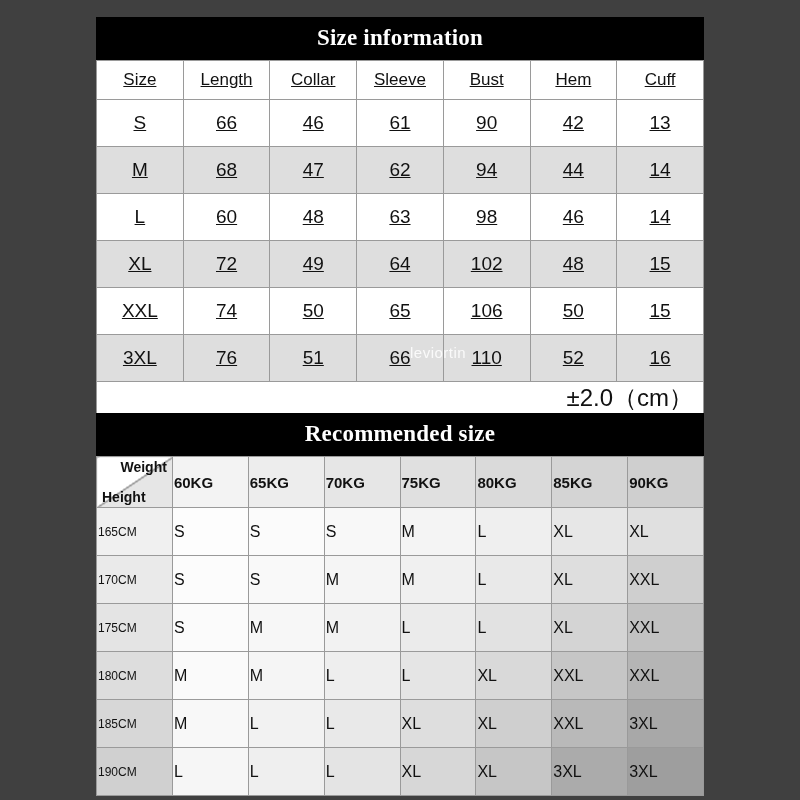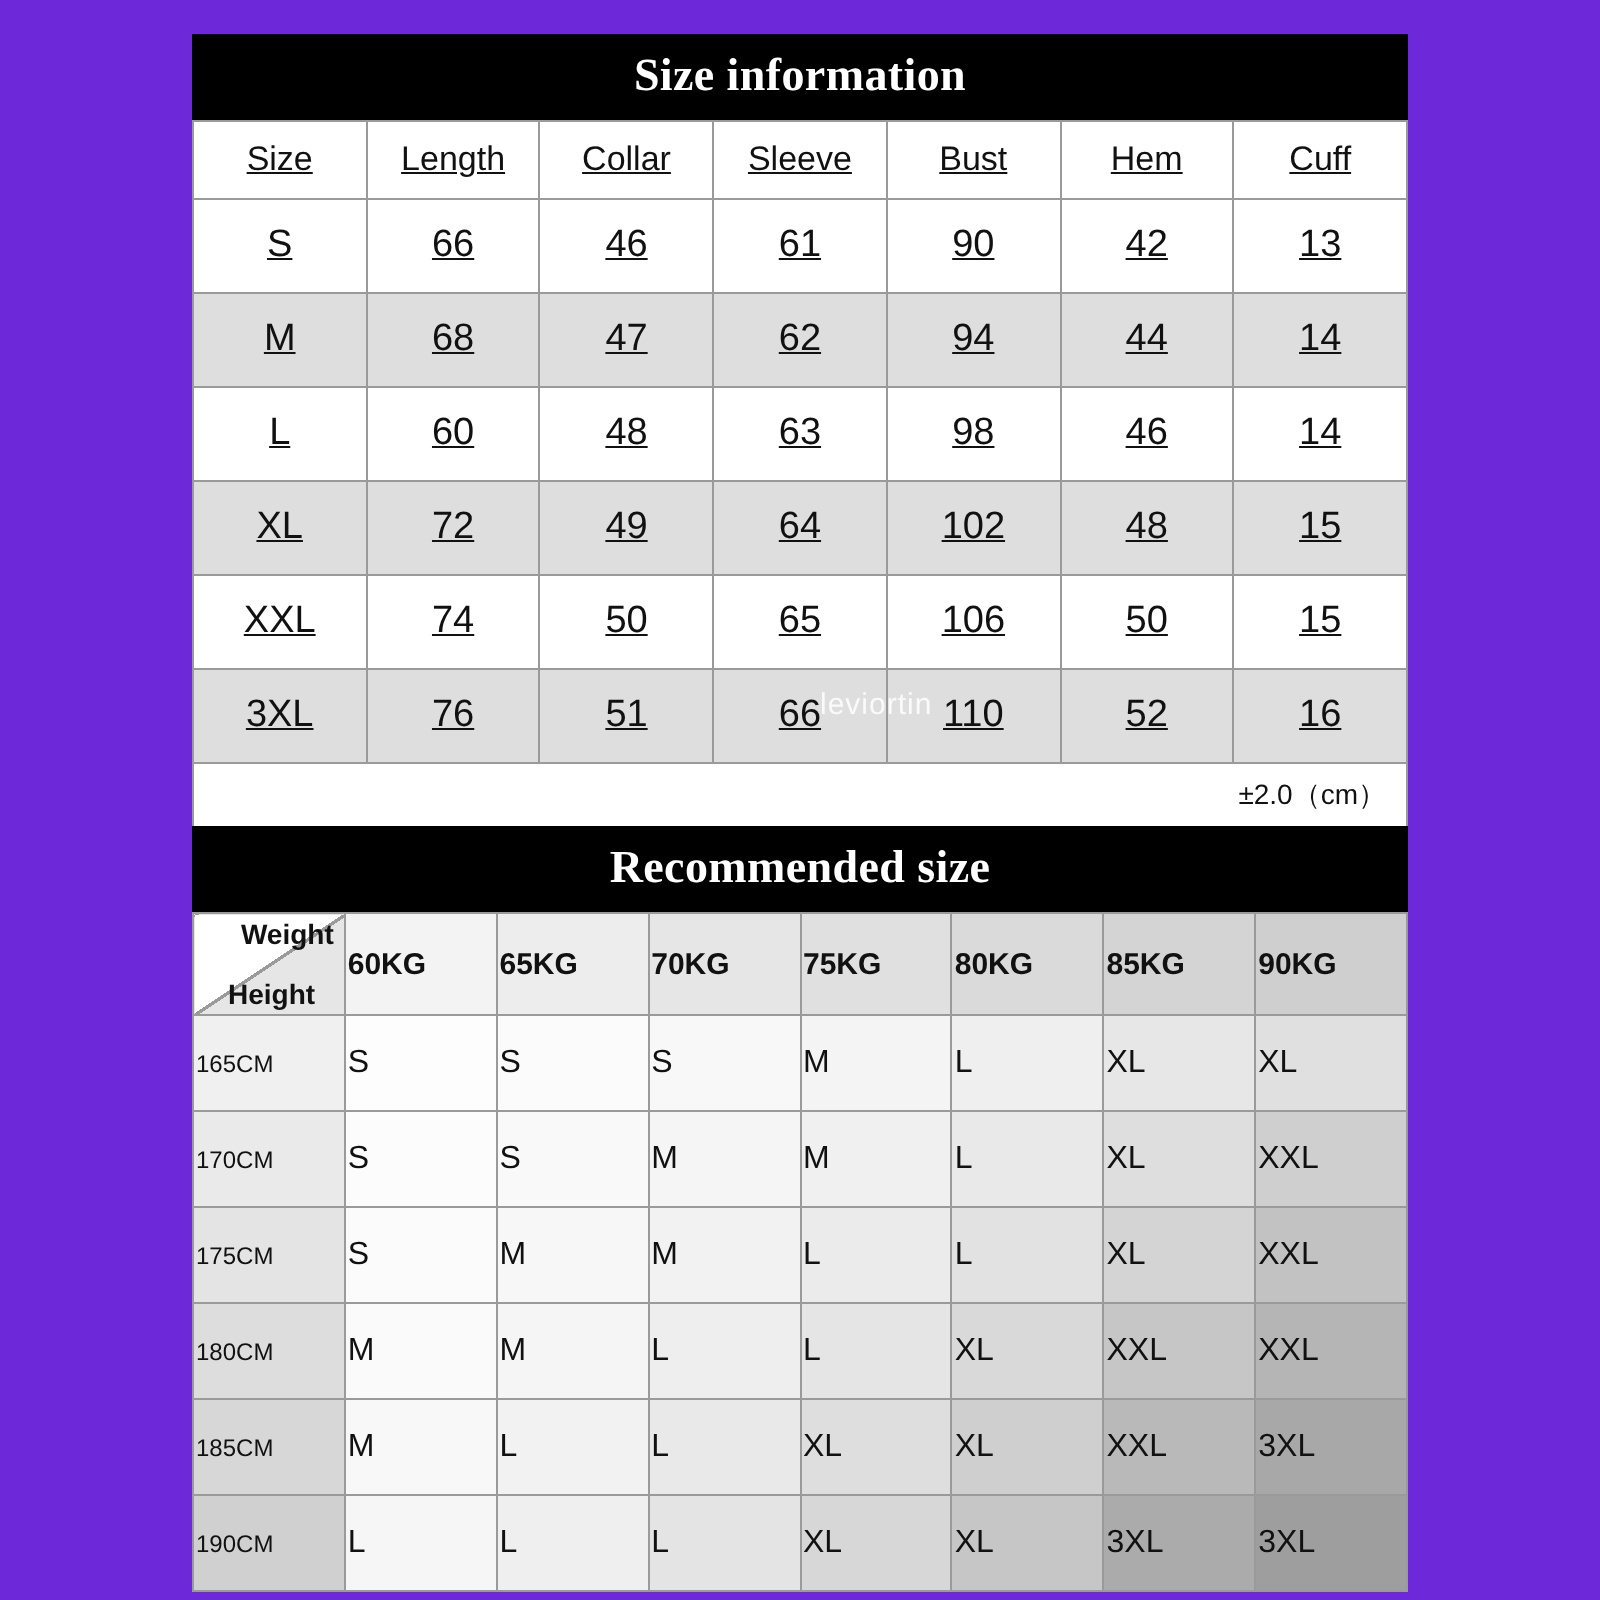--- a/index.html
+++ b/index.html
@@ -8,21 +8,21 @@
     background: #ffffff;
     width: 800px;
     height: 800px;
     font-family: "Liberation Sans", sans-serif;
   }
   .page {
     position: relative;
     width: 800px;
     height: 800px;
     overflow: hidden;
-    background: #6d28d9;
+    background: #404040;
   }
 
   
   .size-block {
     position: absolute;
     left: 96px;
     top: 17px;
     width: 608px;
   }
   .tbl-title {
@@ -63,21 +63,21 @@
     border-top: none;
     height: 32px;
     background: #ffffff;
     position: relative;
   }
   .tolerance span {
     position: absolute;
     right: 10px;
     top: 50%;
     transform: translateY(-50%);
-    font-size: 14px;
+    font-size: 24px;
     color: #111111;
   }
 
   .watermark {
     position: absolute;
     left: 410px;
     top: 344px;
     color: #ffffff;
     font-size: 15px;
     opacity: .85;
@@ -128,21 +128,20 @@
     top: 2px;
     font-size: 14px;
     font-weight: 700;
   }
   .corner .h {
     position: absolute;
     left: 5px;
     bottom: 2px;
     font-size: 14px;
     font-weight: 700;
-    margin-left: 12px;
   }
 </style>
 </head>
 <body>
 
 <div class="page">
 
   <div class="size-block">
     <div class="tbl-title">Size information</div>
 

